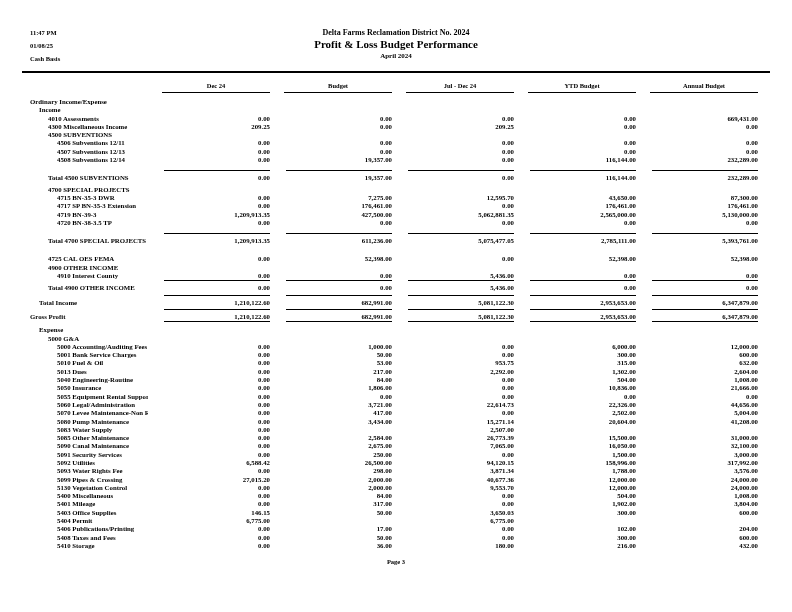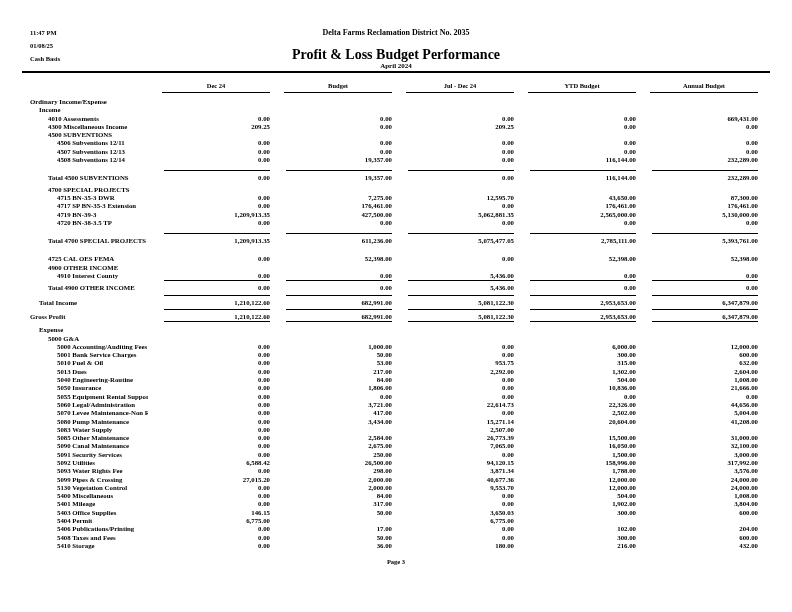--- a/index.html
+++ b/index.html
@@ -6,21 +6,21 @@
   body{
     width:792px;height:612px;background:#ffffff;color:#000;
     font-family:"Liberation Serif", serif;font-weight:700;overflow:hidden;
   }
   .page{position:relative;width:792px;height:612px;background:#fff}
   
   .hdr{position:relative;height:71px;margin:0 22px;border-bottom:2px solid #000}
   .hdr-left{position:absolute;left:8px;top:26px;font-size:6.5px;line-height:13px;white-space:nowrap}
   .hdr-center{position:absolute;left:0;right:0;top:28px;text-align:center}
   .company{font-size:8px;line-height:9px}
-  .rtitle{font-size:14px;line-height:13px;margin-top:11px}
+  .rtitle{font-size:11px;line-height:13px;margin-top:1px}
   .period{font-size:7px;line-height:9px;margin-top:1px}
   
   .cols{display:flex;padding:0 34px 0 30px}
   .lab{flex:1 1 auto;white-space:nowrap;overflow:hidden}
   .cell{flex:0 0 auto;width:108px;margin-left:14px;text-align:right;position:relative}
   
   .colhead{margin-top:9px;font-size:6.5px}
   .colhead .cell{text-align:center;border-bottom:1px solid #000;padding-bottom:3px}
   
   .rows{margin-top:5px}
@@ -37,21 +37,21 @@
 
 <div class="page">
 
   <div class="hdr">
     <div class="hdr-left">
       <div>11:47 PM</div>
       <div>01/08/25</div>
       <div>Cash Basis</div>
     </div>
     <div class="hdr-center">
-      <div class="company">Delta Farms Reclamation District No. 2035</div>
+      <div class="company">Delta Farms Reclamation District No. 2024</div>
       <div class="rtitle">Profit &amp; Loss Budget Performance</div>
       <div class="period">April 2024</div>
     </div>
   </div>
 
   <div class="cols colhead" id="colhead">
     <span class="lab"></span>
   <span class="cell">Dec 24</span>
       <span class="cell">Budget</span>
       <span class="cell">Jul - Dec 24</span>

